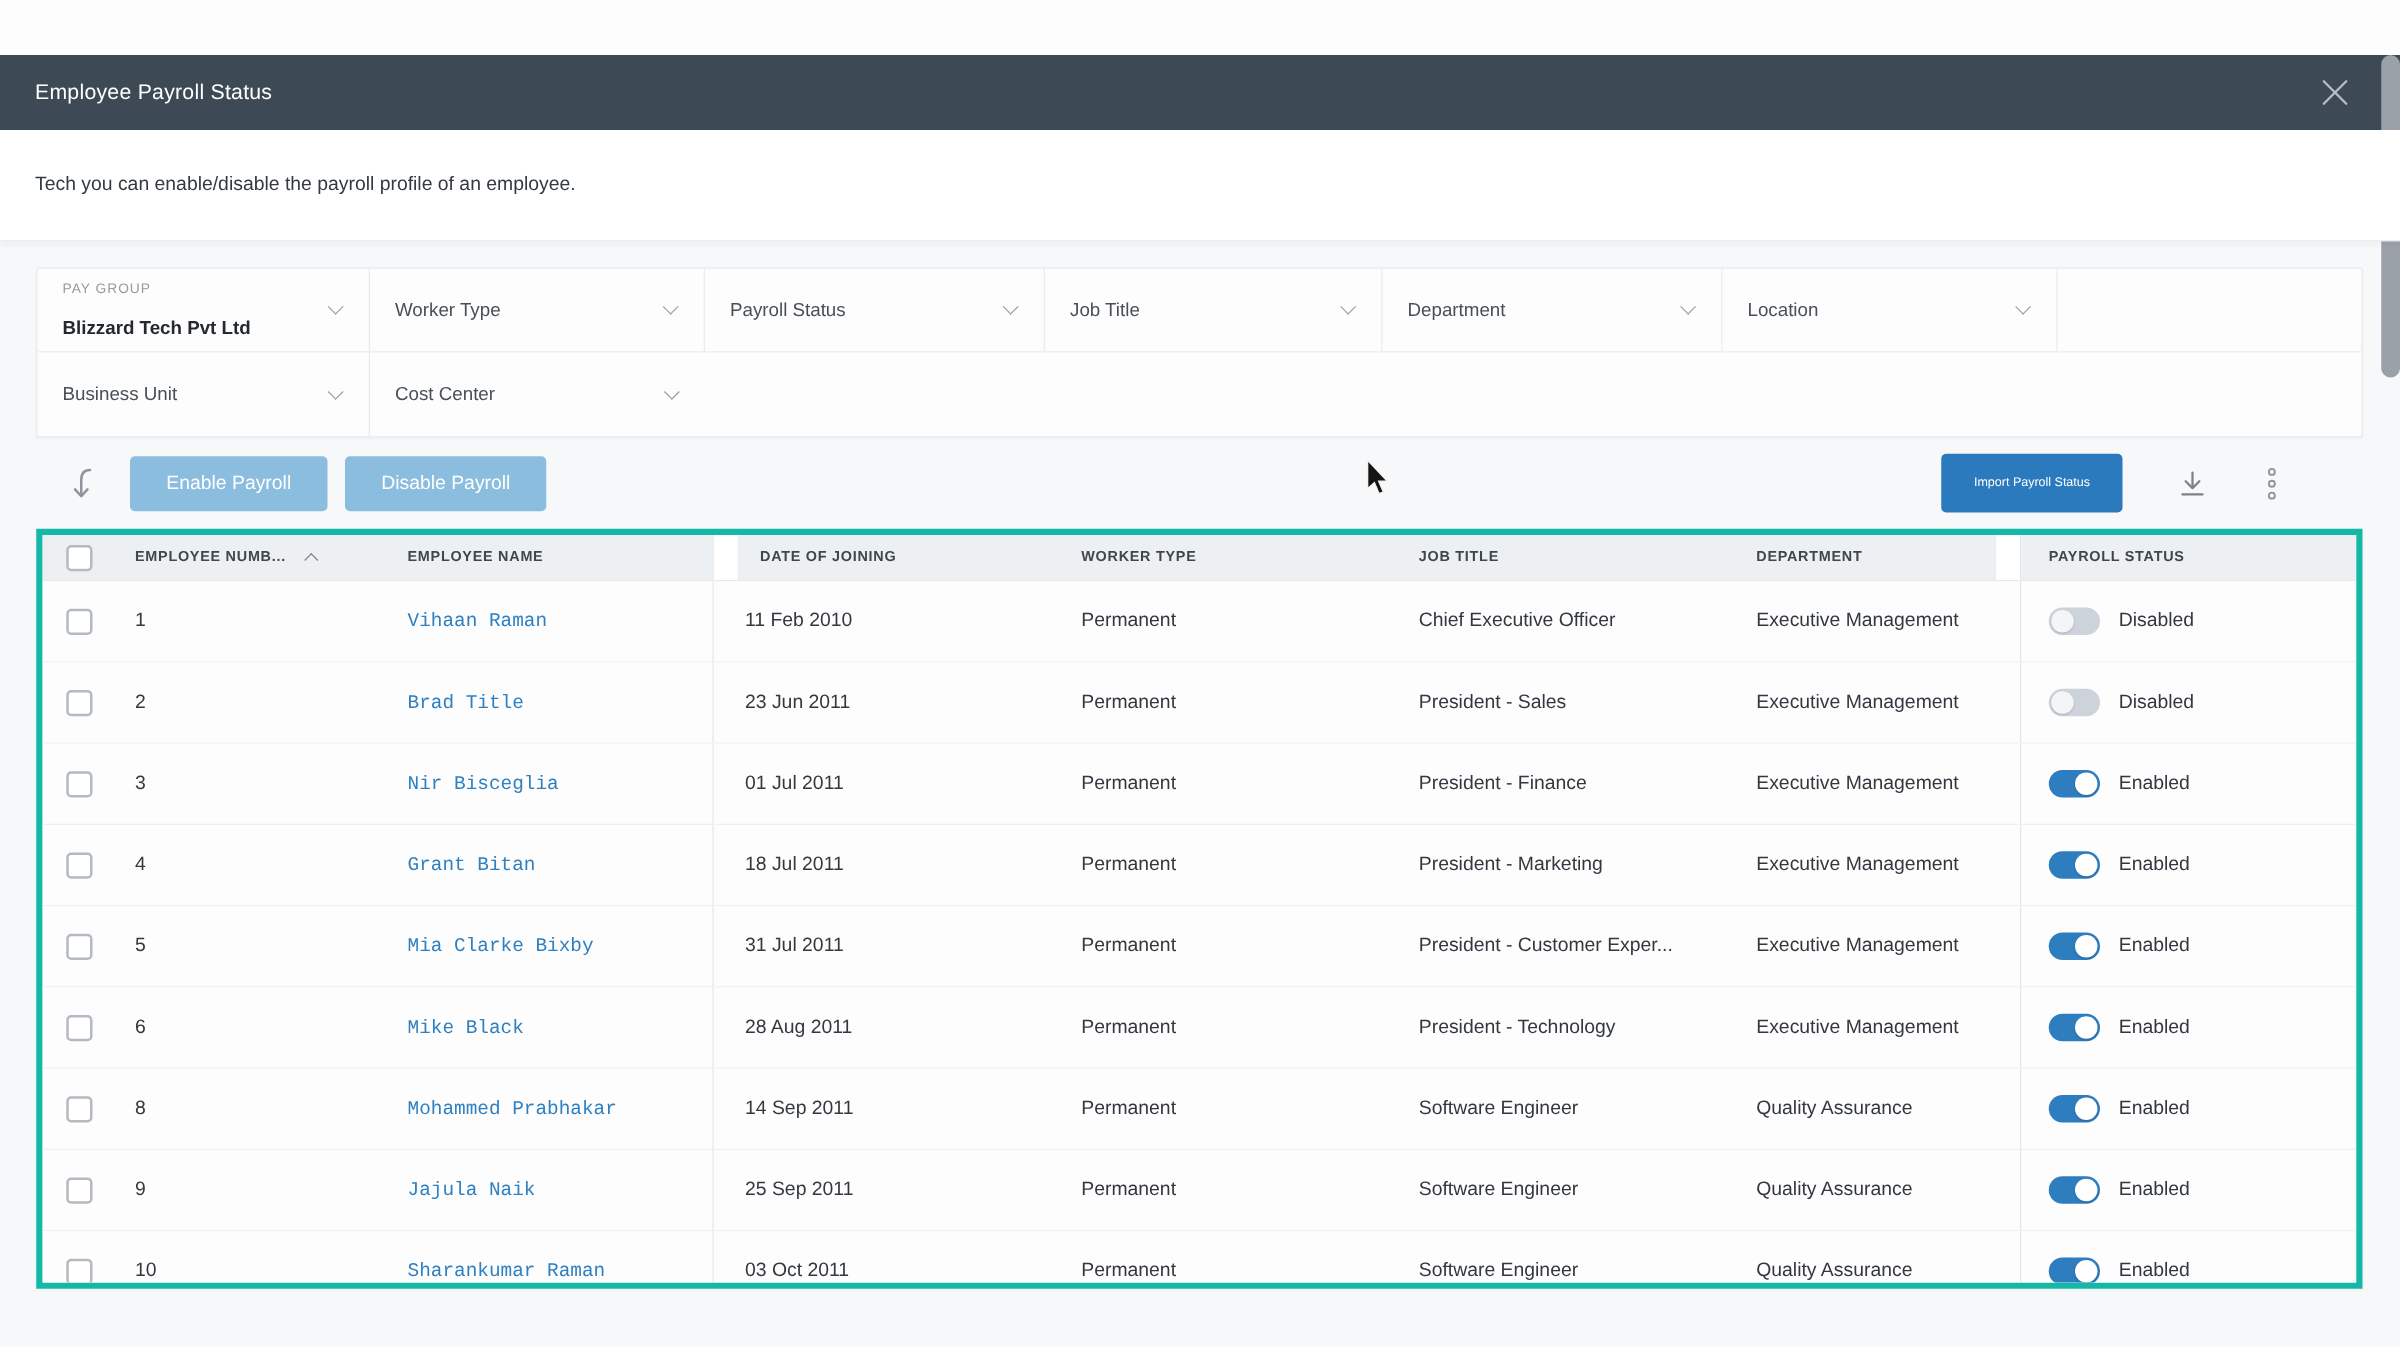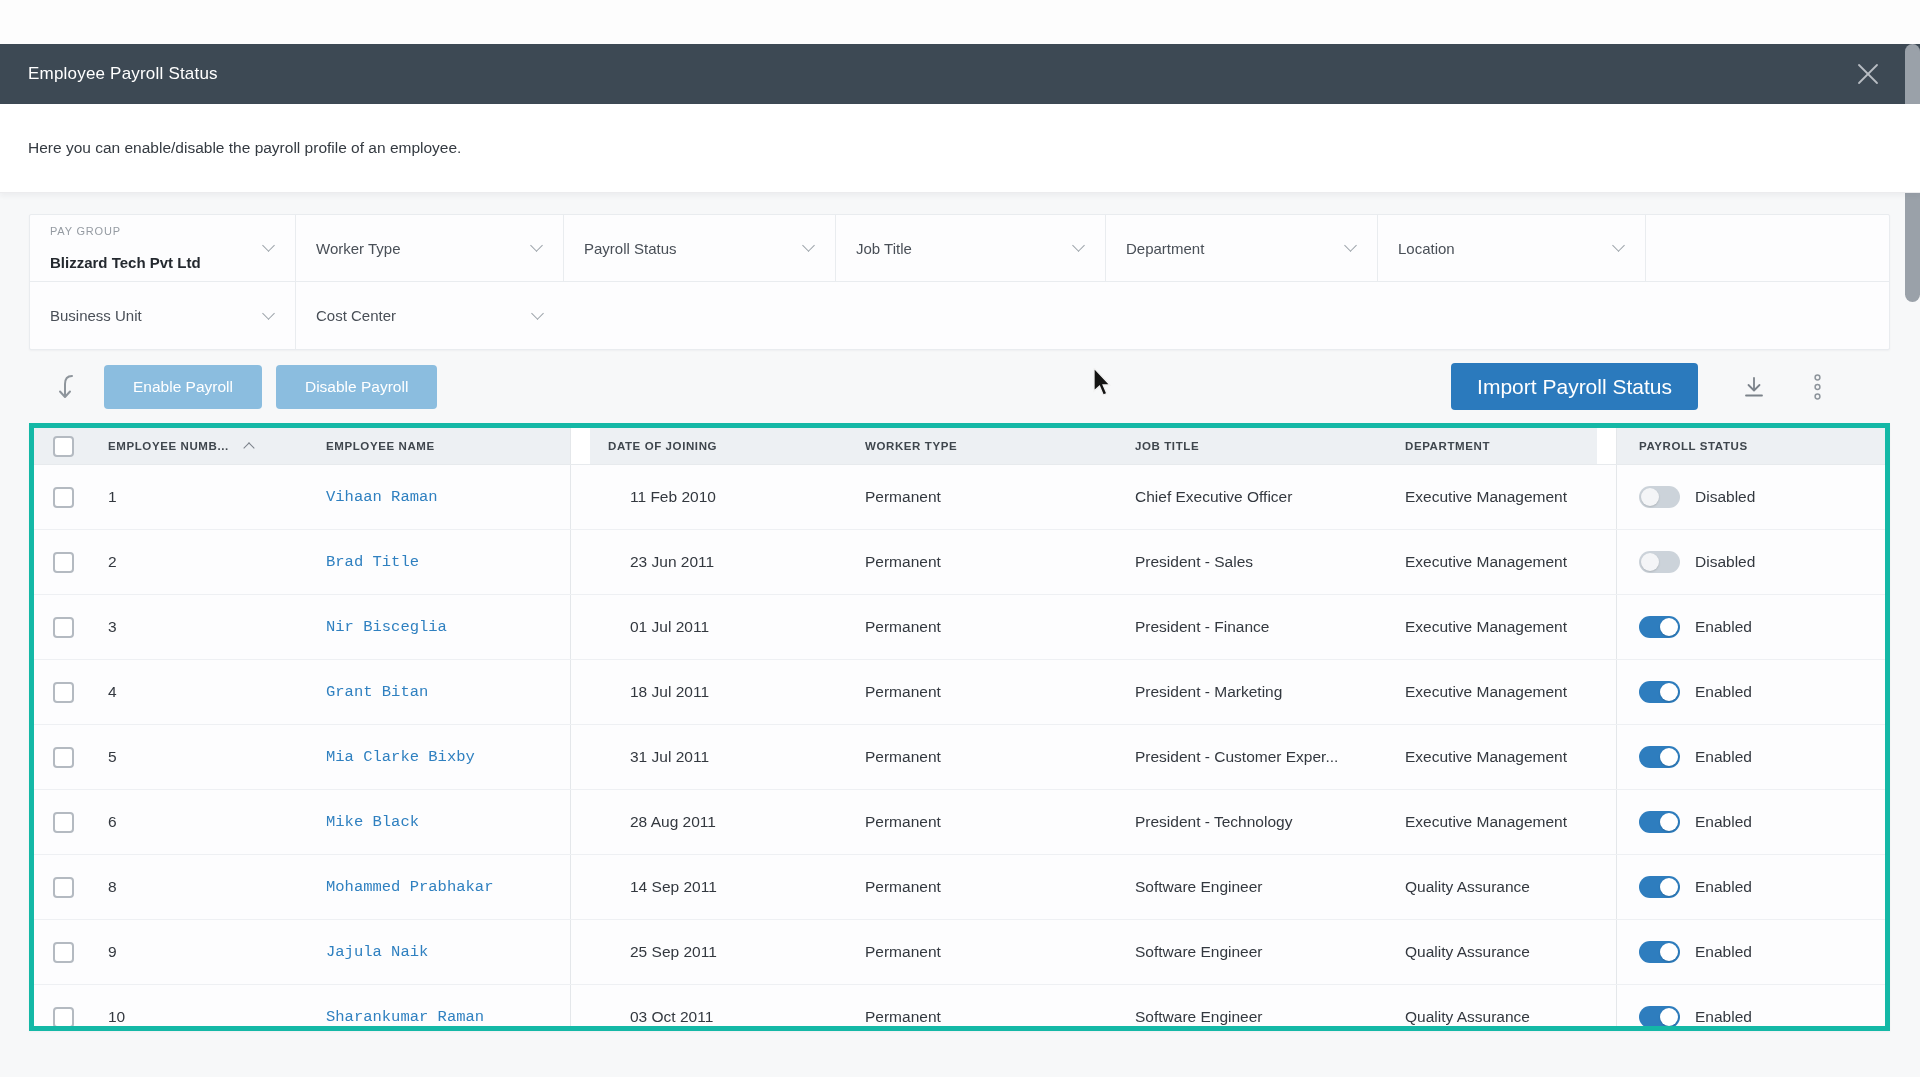--- a/index.html
+++ b/index.html
@@ -47,21 +47,21 @@
 
   
   .actions-row { height:73px; display:flex; align-items:center; }
   .sort-icon { margin-left:27px; display:flex; align-items:center; cursor:pointer; }
   .btn { border:none; border-radius:4px; color:#ffffff; font-size:15.5px; font-family:inherit;
     cursor:pointer; }
   .btn-soft { background:#8bbddf; height:44px; padding:0 29px; }
   .btn-enable { margin-left:22px; }
   .btn-disable { margin-left:14px; }
   .spacer { flex:1; }
-  .btn-primary { background:#2b7abd; height:47px; padding:0 26px; font-size:21px; }
+  .btn-primary { background:#2b7abd; height:47px; padding:0 26px; font-size:10px; }
   .dl-icon { margin-left:42px; cursor:pointer; display:flex; }
   .kebab-icon { margin-left:45px; margin-right:68px; cursor:pointer; display:flex; }
 
   
   .table-card { width:1861px; height:608px; background:#fdfdfe; border:5px solid #14b8a6;
     box-shadow:0 1px 2px rgba(27,35,46,0.04); overflow:hidden; }
   .grid-row { display:grid; grid-template-columns:66px 220px 250px 20px 260px 270px 270px 207px 20px 1fr; }
   .thead { height:37px; background:#edf0f3; border-bottom:1px solid #e7eaed; }
   .thead .hcell { display:flex; align-items:center; font-size:11.5px; font-weight:700;
     color:#3f464d; letter-spacing:.6px; }
@@ -75,21 +75,21 @@
   .g1 { border-left:1px solid #e4e7ea; }
   .g2 { border-right:1px solid #e4e7ea; }
   .sort-caret { width:8px; height:8px; border-right:1.5px solid #7b828a; border-bottom:1.5px solid #7b828a;
     transform:rotate(225deg); margin-left:16px; margin-top:4px; }
 
   .trow { height:65px; border-bottom:1px solid #eef0f3; background:#fdfdfe; }
   .trow .cell { display:flex; align-items:center; font-size:15.5px; color:#33383f; }
   .cell.c-check { padding-left:19px; }
   .cell.c-num { padding-left:8px; }
   .cell.c-name { padding-left:6px;font-family:Liberation Mono, monospace; }
-  .cell.c-date { padding-left:6px;margin-left:34px; }
+  .cell.c-date { padding-left:6px; }
   .cell.c-worker,.cell.c-job,.cell.c-dept { padding-left:15px; }
   .cell.c-status { padding-left:22px; }
   .checkbox { width:21px; height:21px; border:2px solid #b4bac1; border-radius:4px;
     background:#ffffff; display:inline-block; cursor:pointer; }
   .name-link { color:#2f80c0; text-decoration:none; cursor:pointer; }
 
   .toggle { position:relative; width:41px; height:22px; border-radius:11px; display:inline-block; cursor:pointer; }
   .toggle.off { background:#ccd3da; }
   .toggle.on { background:#2e7dbe; }
   .toggle .knob { position:absolute; top:2px; width:18px; height:18px; border-radius:50%;
@@ -114,21 +114,21 @@
     <div class="modal-title">Employee Payroll Status</div>
     <div class="close-btn">
       <svg width="26" height="26" viewBox="0 0 26 26">
         <line x1="4" y1="4" x2="22" y2="22" stroke="#b9bec4" stroke-width="1.8" stroke-linecap="round"></line>
         <line x1="22" y1="4" x2="4" y2="22" stroke="#b9bec4" stroke-width="1.8" stroke-linecap="round"></line>
       </svg>
     </div>
   </div>
 
   <div class="subtitle-row">
-    <div class="subtitle-text">Here you can enable/disable the payroll profile of an employee.</div>
+    <div class="subtitle-text">Tech you can enable/disable the payroll profile of an employee.</div>
   </div>
 
   <div class="content">
 
     <div class="filter-card">
       <div class="filter-row r1">
         <div class="fcell paygroup-cell">
           <div class="pg-label">PAY GROUP</div>
           <div class="pg-value">Blizzard Tech Pvt Ltd</div>
           <span class="chev"></span>

